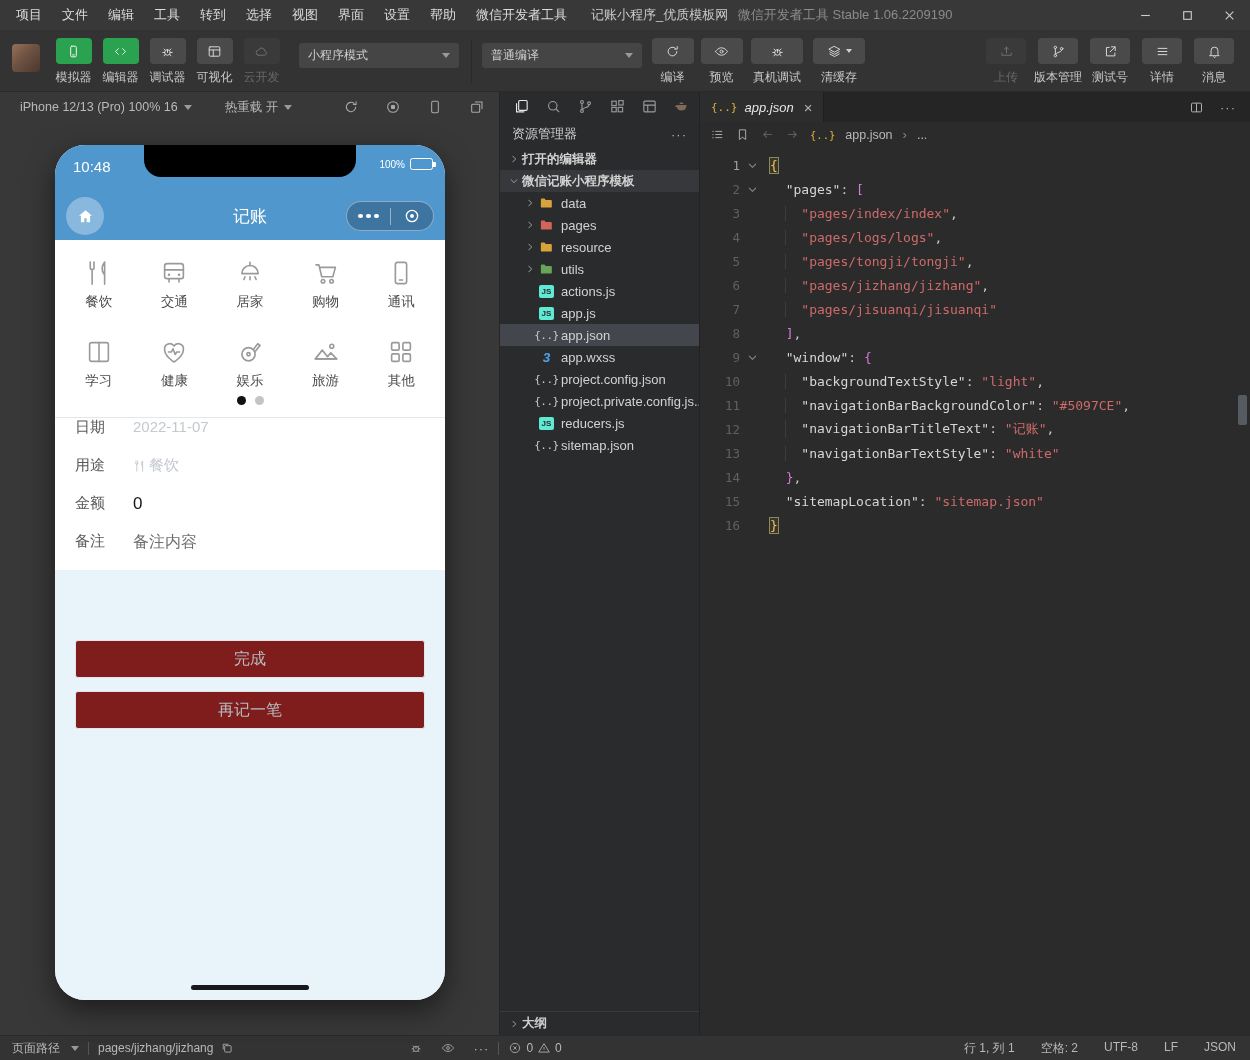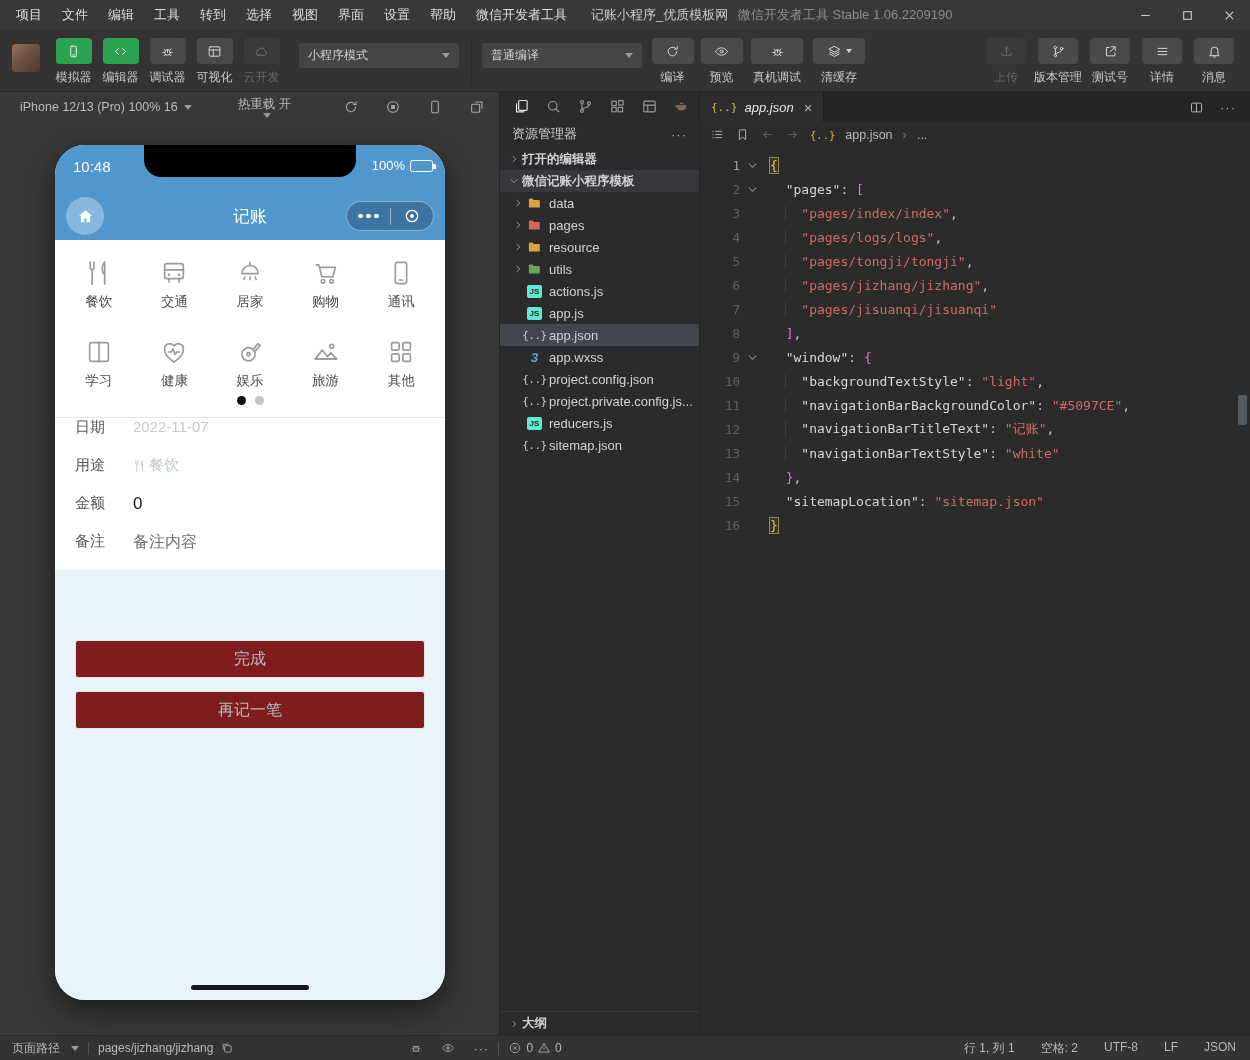--- a/index.html
+++ b/index.html
@@ -50,30 +50,30 @@
   .act-btn.wide { width:62px; }
   .box-caret { width:0;height:0;border-left:3.5px solid transparent;border-right:3.5px solid transparent;border-top:4px solid #cfcfcf; margin-left:4px; }
 
   
   .main { flex:1 1 auto; display:flex; min-height:0; }
 
   
   .left-pane { width:500px; background:#383838; position:relative; border-right:1px solid #262626; }
   .sim-toolbar { height:30px; display:flex; align-items:center; font-size:12.5px; color:#b9b9b9; padding:0 14px 0 12px; }
   .sim-seg { display:flex; align-items:center; white-space:nowrap;padding-left:8px; }
-  .sim-seg + .sim-seg { margin-left:38px;flex-direction:column; }
+  .sim-seg + .sim-seg { margin-left:25px; }
   .sim-icons { margin-left:auto; display:flex; gap:26px; color:#a8a8a8; }
   .sim-icons .ic { width:16px; height:16px; }
 
   .phone { position:absolute; left:55px; top:53px; width:390px; height:855px; border-radius:30px; overflow:hidden;
            background:#fff; box-shadow:0 10px 28px rgba(0,0,0,.5); display:flex; flex-direction:column; }
   .p-status { height:47px; background:var(--blue,#5097CE); position:relative; flex:0 0 auto; }
   .p-time { position:absolute; left:18px; top:13px; color:#fff; font-size:15px; font-weight:500; }
   .notch { position:absolute; left:50%; transform:translateX(-50%); top:0; width:212px; height:32px; background:#000; border-radius:0 0 17px 17px; }
-  .p-batt { position:absolute; right:12px; top:13px; display:flex; align-items:center; gap:5px; color:#fff; font-size:13px; }
+  .p-batt { position:absolute; right:12px; top:13px; display:flex; align-items:center; gap:5px; color:#fff; font-size:10px; }
   .batt-shell { width:23px; height:12px; border:1px solid #fff; border-radius:2.5px; padding:1.5px; position:relative; }
   .batt-fill { width:100%; height:100%; background:#fff; border-radius:1px; }
   .batt-nub { position:absolute; right:-3.5px; top:3px; width:2.5px; height:5px; background:#fff; border-radius:0 1px 1px 0; }
   .p-nav { height:48px; background:var(--blue,#5097CE); position:relative; flex:0 0 auto; }
   .p-home { position:absolute; left:11px; top:5px; width:38px; height:38px; border-radius:50%;
             background:rgba(255,255,255,.32); display:flex; align-items:center; justify-content:center; color:#fff; }
   .p-home .ic { width:19px; height:19px; }
   .p-title { position:absolute; left:0; right:0; top:0; height:48px; display:flex; align-items:center; justify-content:center;
              color:#fff; font-size:17px; }
   .p-capsule { position:absolute; right:11px; top:9px; width:88px; height:30px; border-radius:15px;
@@ -111,21 +111,21 @@
   .activity { height:28px; display:flex; align-items:center; gap:15px; padding-left:13px; color:#9a9a9a; flex:0 0 auto; }
   .activity .ic { width:17px; height:17px; }
   .activity .ic.act { color:#e8e8e8; }
   .activity .ic.teapot { color:#7d6a58; }
   .exp-header { height:28px; display:flex; align-items:center; font-size:13px; color:#cfcfcf; padding:0 12px; flex:0 0 auto; }
   .exp-more { margin-left:auto; color:#b5b5b5; letter-spacing:1px; }
   .tree { font-size:13px; color:#d2d2d2; flex:1 1 auto; overflow:hidden; }
   .tree-row { height:22px; display:flex; align-items:center; white-space:nowrap; }
   .tree-row.section { font-weight:bold; font-size:12.5px; padding-left:6px; }
   .tree-row.section.hl { background:#37383c; }
-  .tree-row.item { padding-left:10px; }
+  .tree-row.item { padding-left:22px; }
   .tree-row.selected { background:#43464d; }
   .tw { width:16px; height:16px; color:#a0a0a0; flex:0 0 auto; display:flex; align-items:center; justify-content:center; }
   .tw svg { width:10px; height:10px; }
   .t-ic { width:17px; height:15px; margin-right:6px; display:flex; align-items:center; justify-content:center; flex:0 0 auto; }
   .t-ic svg { width:15px; height:15px; }
   .js-badge { width:15px; height:13px; background:#5eead4; color:#2b2b2b; border-radius:2px; font-size:8px; font-weight:bold;
               display:flex; align-items:center; justify-content:center; font-family:"Liberation Sans",sans-serif; }
   .json-badge { color:#c9c9c9; font-size:11px; letter-spacing:-.5px; font-family:"DejaVu Sans Mono",monospace; }
   .wxss-badge { color:#4ea3e8; font-weight:bold; font-style:italic; font-size:13.5px; }
   .outline-row { height:24px; border-top:1px solid #3a3a3a; display:flex; align-items:center; padding-left:6px;

